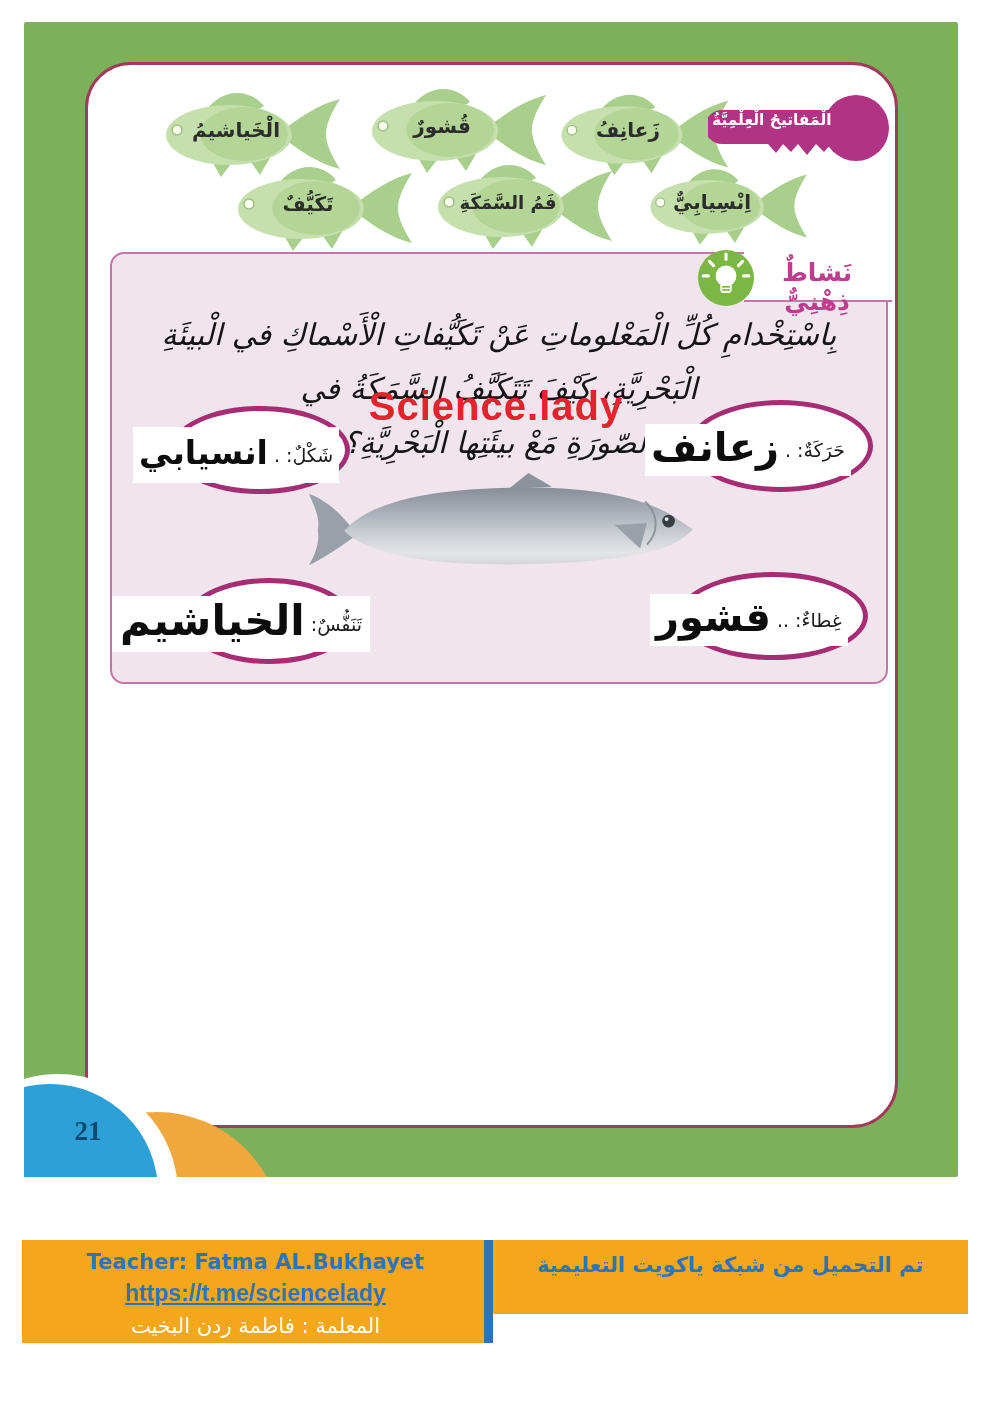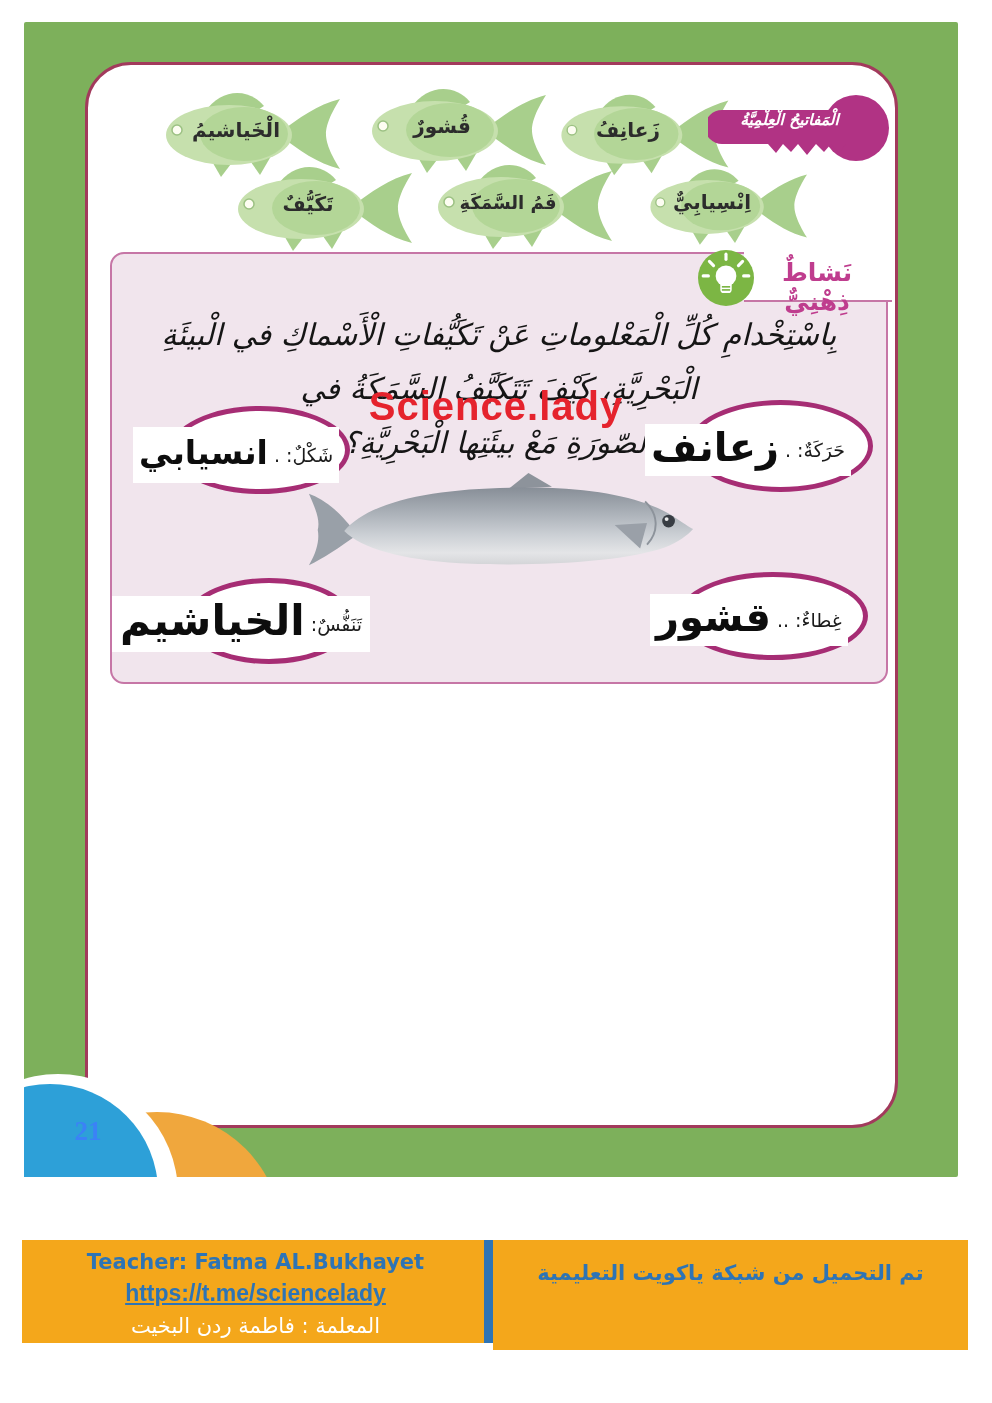--- a/index.html
+++ b/index.html
@@ -14,21 +14,21 @@
   .page { position:absolute; left:85px; top:62px; width:813px; height:1066px; background:#ffffff; border:3px solid #a23a5c; border-radius:46px; }
 
   
   .fish { position:absolute; width:200px; height:92px; }
   .fish svg { position:absolute; inset:0; width:100%; height:100%; }
   .fish .fish-label { position:absolute; inset:0; display:flex; align-items:center; justify-content:center; transform:translate(-14px,-4px); font-size:20px; font-weight:bold; color:#2c2c2c; }
 
   
   .key-wrap { position:absolute; left:708px; top:94px; width:185px; height:78px; }
   .key-wrap svg { position:absolute; inset:0; }
-  .key-label { position:absolute; left:4px; right:26px; top:17px; text-align:center; color:#ffffff; font-size:15.5px; font-weight:bold;font-style:italic; }
+  .key-label { position:absolute; left:4px; right:26px; top:17px; text-align:left; color:#ffffff; font-size:15.5px; font-weight:bold; }
 
   
   .activity-box { position:absolute; left:110px; top:252px; width:778px; height:432px; background:#f1e5ed; border:2px solid #c676a6; border-radius:14px; }
   .activity-notch { position:absolute; left:744px; top:248px; width:148px; height:54px; background:#ffffff; border-bottom:2px solid #c676a6; }
   .activity-title { position:absolute; left:752px; top:258px; width:130px; text-align:center; color:#bf3d8e; font-size:25px; font-weight:bold; }
   .bulb { position:absolute; left:698px; top:250px; width:56px; height:56px; }
 
   .question { position:absolute; left:125px; top:308px; width:748px; direction:rtl; text-align:center; color:#151515; font-size:30px; line-height:1.8; font-weight:500;font-style:italic; }
 
   .watermark { position:absolute; left:296px; top:384px; width:400px; text-align:center; color:#e5232d; font-size:40px; font-weight:bold; font-family:"Liberation Sans", sans-serif; letter-spacing:1px; }
@@ -40,25 +40,25 @@
   .answer-patch { position:absolute; background:#ffffff; display:flex; direction:rtl; align-items:center; justify-content:center; gap:6px; padding:2px 6px; }
   .answer-patch .prefix { font-size:19px; color:#1b1b1b; font-weight:500; white-space:nowrap; }
   .answer-patch .answer { font-size:40px; font-weight:bold; color:#0d0d0d; line-height:1; white-space:nowrap; transform:translateY(-3px); }
 
   
   .corner-clip { position:absolute; left:24px; top:22px; width:934px; height:1155px; overflow:hidden; pointer-events:none; }
   .circ { position:absolute; border-radius:50%; }
   .circ.orange { left:8px; top:1090px; width:250px; height:250px; background:#f0a73d; }
   .circ.white  { left:-86px; top:1052px; width:240px; height:240px; background:#ffffff; }
   .circ.blue   { left:-82px; top:1062px; width:216px; height:216px; background:#2da0d8; }
-  .page-num { position:absolute; left:58px; top:1116px; width:60px; text-align:center; color:#3b82f6; font-size:27px; font-weight:bold; font-family:"Liberation Serif", serif; }
+  .page-num { position:absolute; left:58px; top:1116px; width:60px; text-align:center; color:#0c4a6e; font-size:27px; font-weight:bold; font-family:"Liberation Serif", serif; }
 
   
   .footer-left  { position:absolute; left:22px;  top:1240px; width:467px; height:103px; background:#f4a71b; text-align:center; padding-top:7px; }
-  .footer-right { position:absolute; left:493px; top:1240px; width:475px; height:110px; background:#f4a71b; text-align:center; padding-top:18px; }
+  .footer-right { position:absolute; left:493px; top:1240px; width:475px; height:74px; background:#f4a71b; text-align:center; padding-top:10px; }
   .footer-divider { position:absolute; left:484px; top:1240px; width:9px; height:103px; background:#2e74b5; }
   .f-blue { color:#2e74b5; font-weight:bold; font-size:21px; line-height:1.45; }
   .f-link { display:inline-block; color:#2e74b5; font-weight:bold; font-size:23px; text-decoration:underline; line-height:1.45; font-family:"Liberation Sans", sans-serif; }
   .f-white { color:#ffffff; font-weight:normal; font-size:21px; line-height:1.45; }
   .footer-right .f-link { font-size:25px; }
 </style>
 </head>
 <body>
 
 <div class="canvas">

